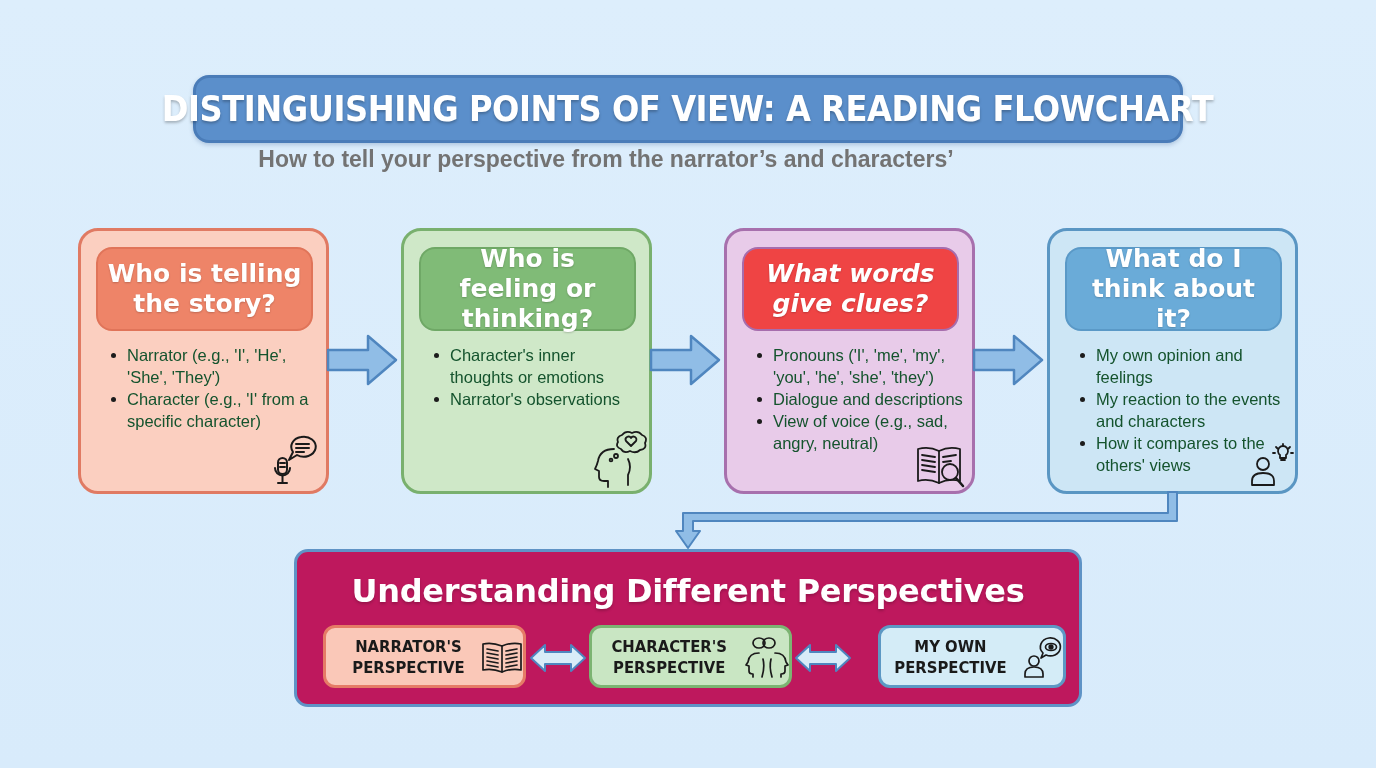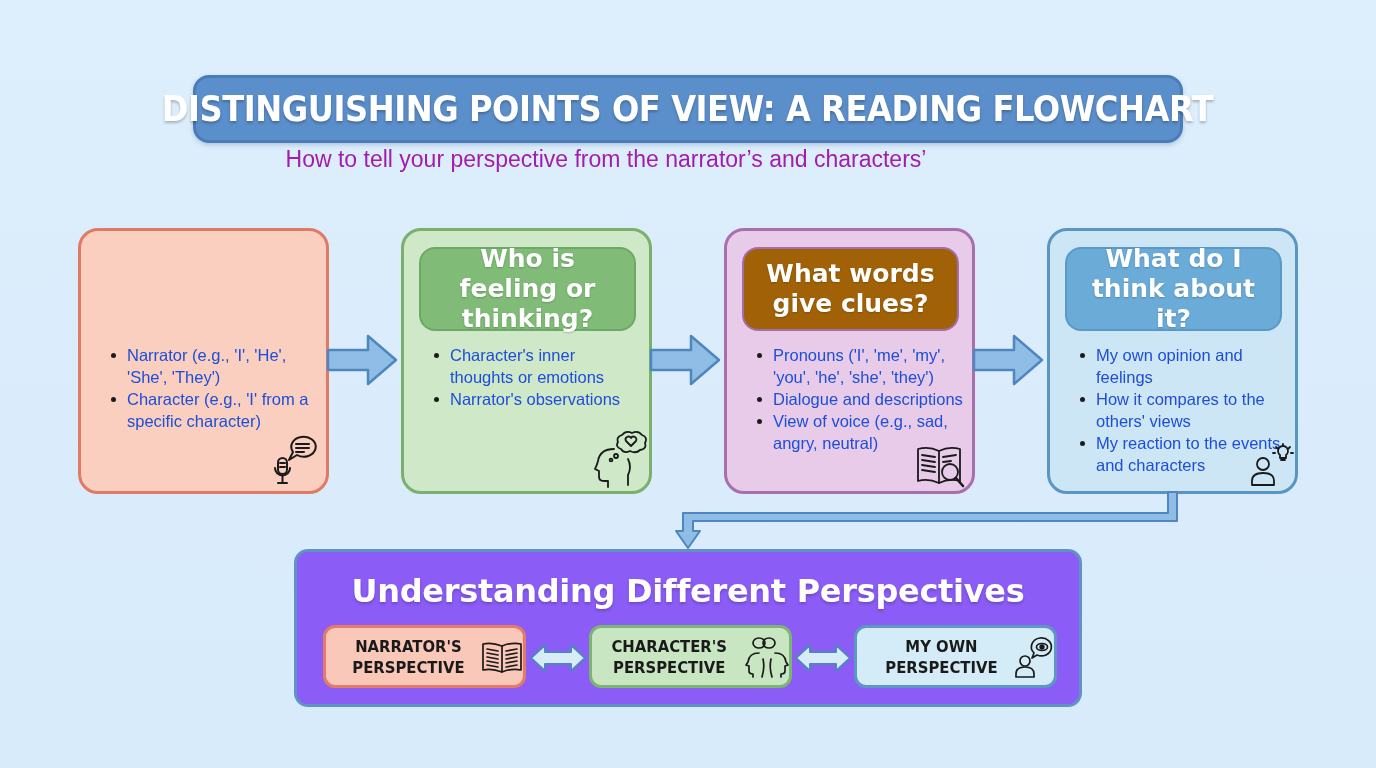--- a/index.html
+++ b/index.html
@@ -21,97 +21,99 @@
     }
     .title-text {
       color: #ffffff; font-family: "DejaVu Sans", sans-serif; font-weight: bold;
       font-size: 35px; letter-spacing: -0.5px; text-transform: uppercase;
       text-shadow: 0 2px 3px rgba(0,0,0,0.25);
       transform: scaleX(0.92);
       white-space: nowrap;
     }
     .subtitle {
       position: absolute; left: 0; width: 1212px; top: 146px; text-align: center;
-      font-size: 23px; color: #a21caf;
+      font-size: 23px; color: #737373;
       font-family: "Liberation Sans", sans-serif;
+      font-weight: bold;
     }
 
     .step-card {
       position: absolute; top: 228px; width: 251px; height: 266px;
       border-radius: 20px; border: 3px solid;
     }
     .step-head {
       position: absolute; left: 15px; top: 16px; width: 217px; height: 84px;
       border-radius: 16px; border: 2px solid;
       display: flex; align-items: center; justify-content: center; text-align: center;
       color: #ffffff; font-weight: bold; font-size: 25px; line-height: 30px;
       font-family: "DejaVu Sans", sans-serif;
       text-shadow: 0 1px 2px rgba(0,0,0,0.2);
       padding: 0 6px;
     }
     .step-list {
       position: absolute; left: 28px; top: 113px; right: 8px;
-      list-style: none; font-size: 16.5px; line-height: 22px; color: #1d4ed8;
+      list-style: none; font-size: 16.5px; line-height: 22px; color: #14532d;
       font-family: "Liberation Sans", sans-serif;
     }
     .step-list li { position: relative; padding-left: 18px; }
     .step-list li::before {
       content: ""; position: absolute; left: 2px; top: 9px; width: 5px; height: 5px;
       border-radius: 50%; background: #1c1c1c;
     }
     .step-icon { position: absolute; }
 
     .card-red { left: 78px; background: #fbcfc0; border-color: #e07a63; }
     .card-red .step-head { background: #ee8468; border-color: #e07459; }
     .card-green { left: 401px; background: #cfe8c8; border-color: #79b06e; }
     .card-green .step-head { background: #80bb77; border-color: #6fa866; }
     .card-purple { left: 724px; background: #e8cbe9; border-color: #a770ad; }
-    .card-purple .step-head { background: #a16207; border-color: #a66dad; }
+    .card-purple .step-head { background: #ef4444; border-color: #a66dad; font-style: italic; }
     .card-blue { left: 1047px; background: #cde6f5; border-color: #5a96c3; }
     .card-blue .step-head { background: #6aabd8; border-color: #5a99c7; }
 
     .arrow { position: absolute; top: 334px; }
 
     .connector { position: absolute; left: 0; top: 0; }
 
     .bottom-panel {
       position: absolute; left: 294px; top: 549px; width: 788px; height: 158px;
-      background: #8b5cf6; border: 3px solid #5f93c6; border-radius: 14px; text-decoration: underline;
+      background: #be185d; border: 3px solid #5f93c6; border-radius: 14px; text-decoration: underline;
     }
     .bottom-title {
       position: absolute; left: 0; right: 0; top: 20px; text-align: center;
       color: #ffffff; font-weight: bold; font-size: 32px;
       font-family: "DejaVu Sans", sans-serif;
       text-shadow: 0 2px 3px rgba(0,0,0,0.2);
       letter-spacing: -0.3px;
     }
     .persp-box {
       position: absolute; top: 73px; height: 63px; border-radius: 12px; border: 3px solid;
       display: flex; align-items: center; justify-content: flex-end; gap: 10px;
     }
     .persp-label {
       font-family: "DejaVu Sans", sans-serif; font-weight: bold; font-size: 16.5px;
       line-height: 21px; text-align: center; color: #1a1a1a;
       transform: scaleX(0.9);
       white-space: nowrap;
     }
     .persp-narrator { left: 26px; width: 203px; background: #fac8b8; border-color: #e57b66; }
     .persp-character { left: 292px; width: 203px; background: #c9e6c3; border-color: #7cb472; }
-    .persp-own { left: 557px; width: 203px; background: #d4ecf7; border-color: #5d98c4; gap: 10px; }
+    .persp-own { left: 581px; width: 188px; background: #d4ecf7; border-color: #5d98c4; gap: 10px; }
     .dbl-arrow { position: absolute; top: 91px; }
   </style>
 </head>
 <body>
 
 <div class="title-bar">
   <span class="title-text">Distinguishing Points of View: A Reading Flowchart</span>
 </div>
 <div class="subtitle">How to tell your perspective from the narrator’s and characters’</div>
 
 <div class="step-card card-red">
+  <div class="step-head">Who is telling the story?</div>
   <ul class="step-list">
     <li>Narrator (e.g., 'I', 'He', 'She', 'They')</li>
     <li>Character (e.g., 'I' from a specific character)</li>
   </ul>
   <svg class="step-icon" style="left:190px;top:200px" width="50" height="58" viewBox="0 0 50 58" fill="none" stroke="#1a1a1a" stroke-width="2" stroke-linecap="round" stroke-linejoin="round">
     <path d="M30 6 a12 10 0 1 1 -4 18 l-8 5 l4 -8 a12 10 0 0 1 8 -15 z" fill="#fbcfc0"></path>
     <line x1="25" y1="13" x2="38" y2="13"></line>
       <line x1="25" y1="17" x2="38" y2="17"></line>
       <line x1="25" y1="21" x2="33" y2="21"></line>
     <rect x="7" y="27" width="9" height="16" rx="4.5"></rect>
@@ -169,22 +171,22 @@
 </div>
 
 <svg class="arrow" style="left:972px" width="72" height="52" viewBox="0 0 72 52">
   <path d="M2 16 H42 V2 L70 26 L42 50 V36 H2 Z" fill="#90bde6" stroke="#4f86bf" stroke-width="2.5" stroke-linejoin="round"></path>
 </svg>
 
 <div class="step-card card-blue">
   <div class="step-head">What do I think about it?</div>
   <ul class="step-list">
     <li>My own opinion and feelings</li>
+    <li>My reaction to the events and characters</li>
     <li>How it compares to the others' views</li>
-    <li>My reaction to the events and characters</li>
   </ul>
   <svg class="step-icon" style="left:198px;top:212px" width="46" height="46" viewBox="0 0 46 46" fill="none" stroke="#1a1a1a" stroke-width="1.8" stroke-linecap="round" stroke-linejoin="round">
     <circle cx="15" cy="21" r="6"></circle>
     <path d="M4 42 v-4 q0 -8 11 -8 q11 0 11 8 v4 z"></path>
     <path d="M32 12 a5 5 0 1 1 6 0 v3 h-6 z"></path>
     <line x1="33" y1="17" x2="37" y2="17"></line>
     <line x1="35" y1="1" x2="35" y2="3"></line>
       <line x1="28" y1="4" x2="29.5" y2="5.5"></line>
       <line x1="42" y1="4" x2="40.5" y2="5.5"></line>
     <line x1="25" y1="10" x2="27" y2="10"></line>

